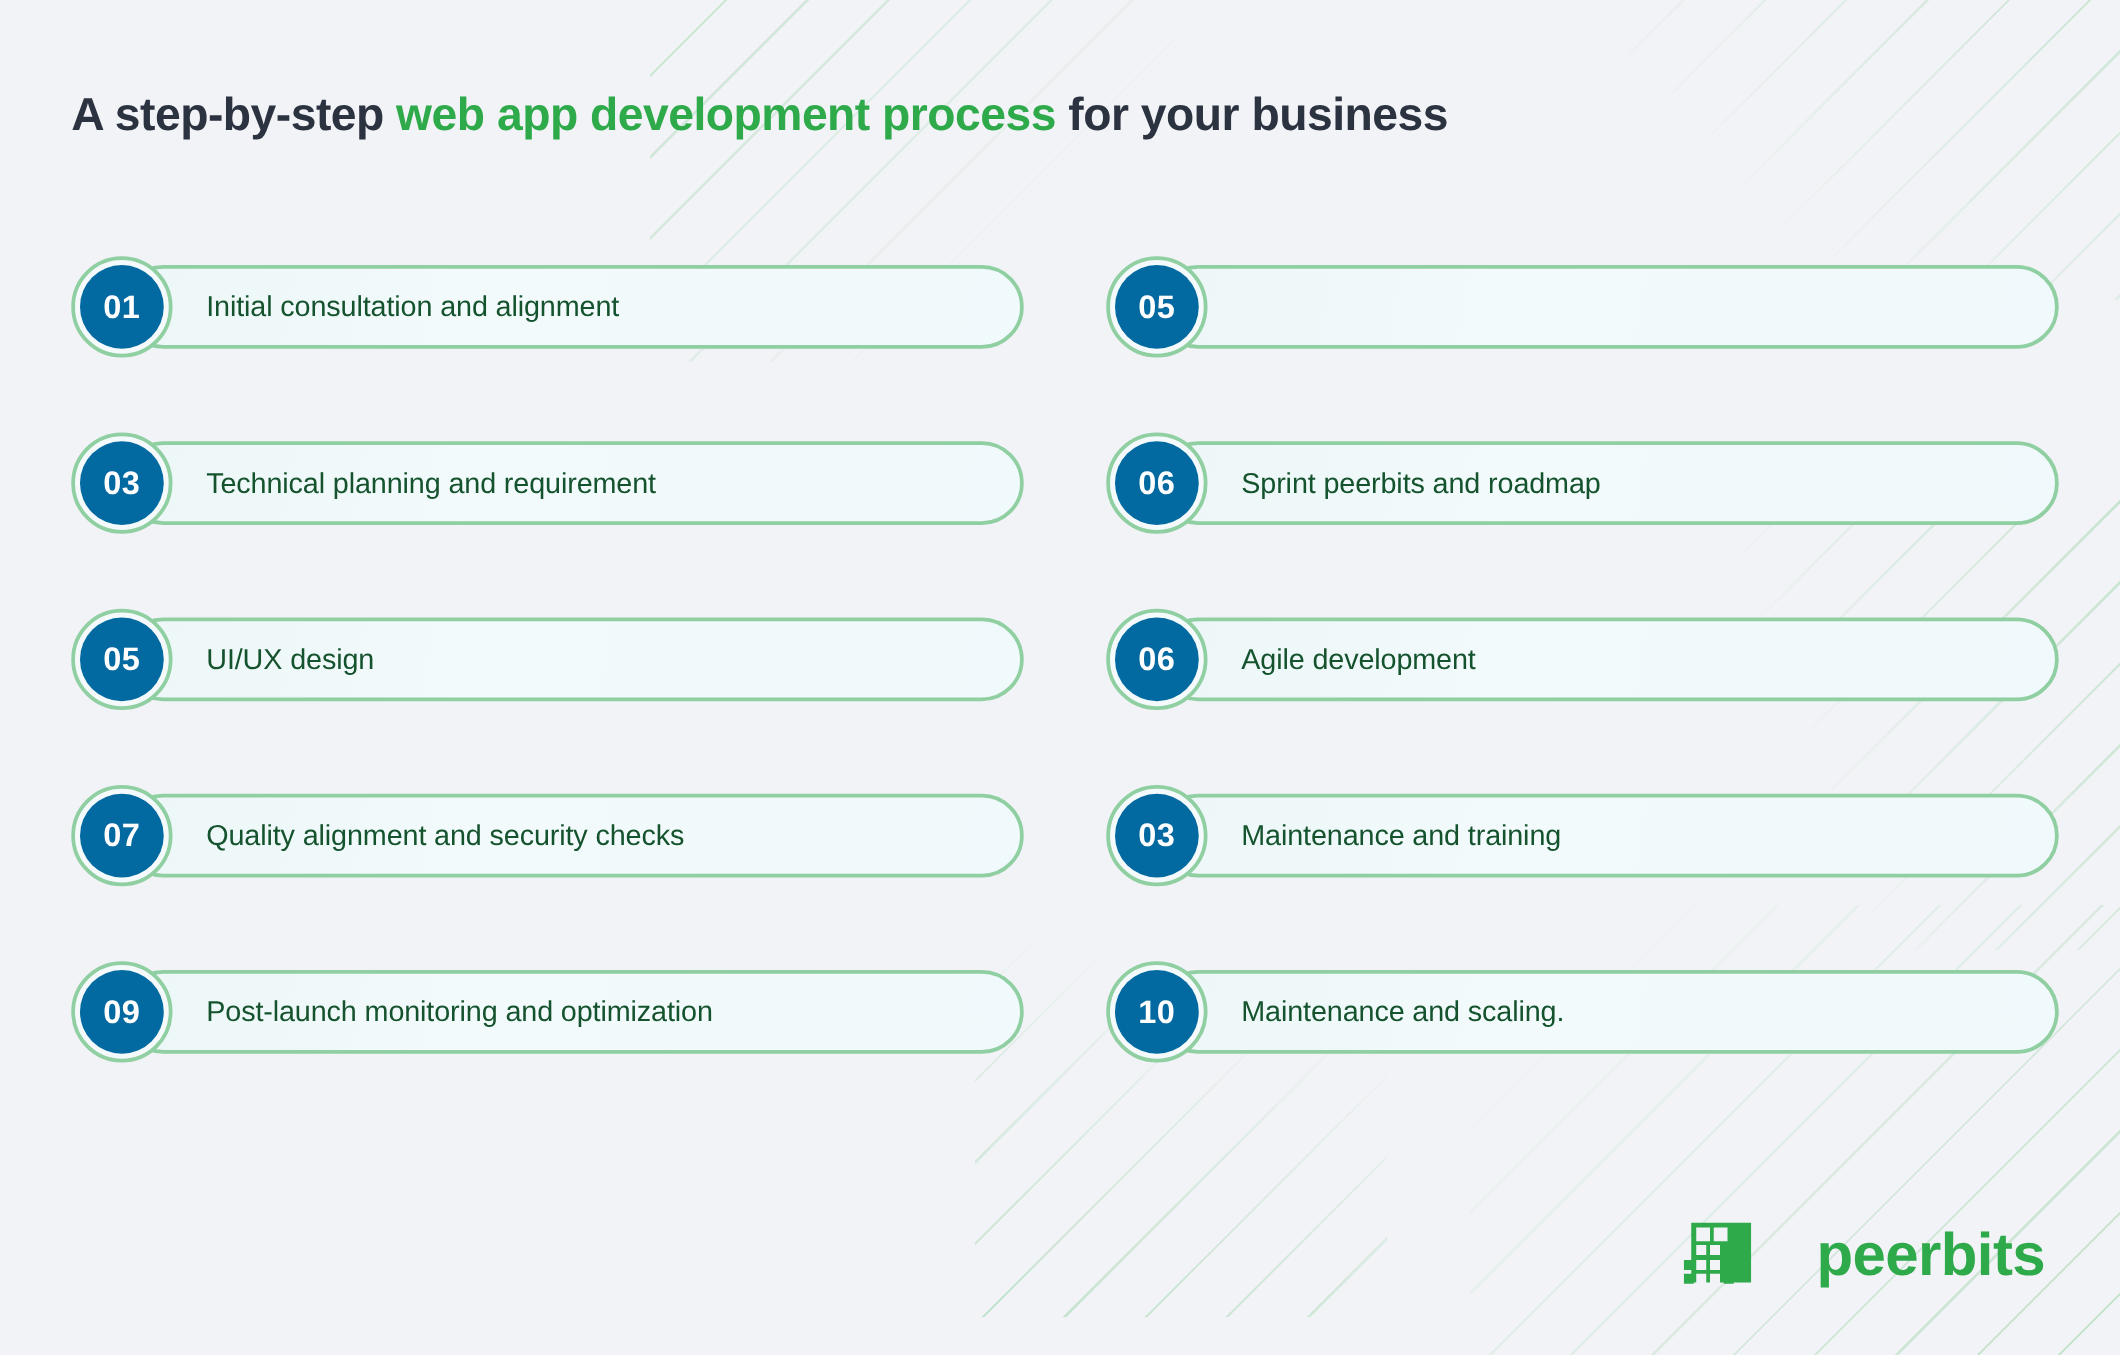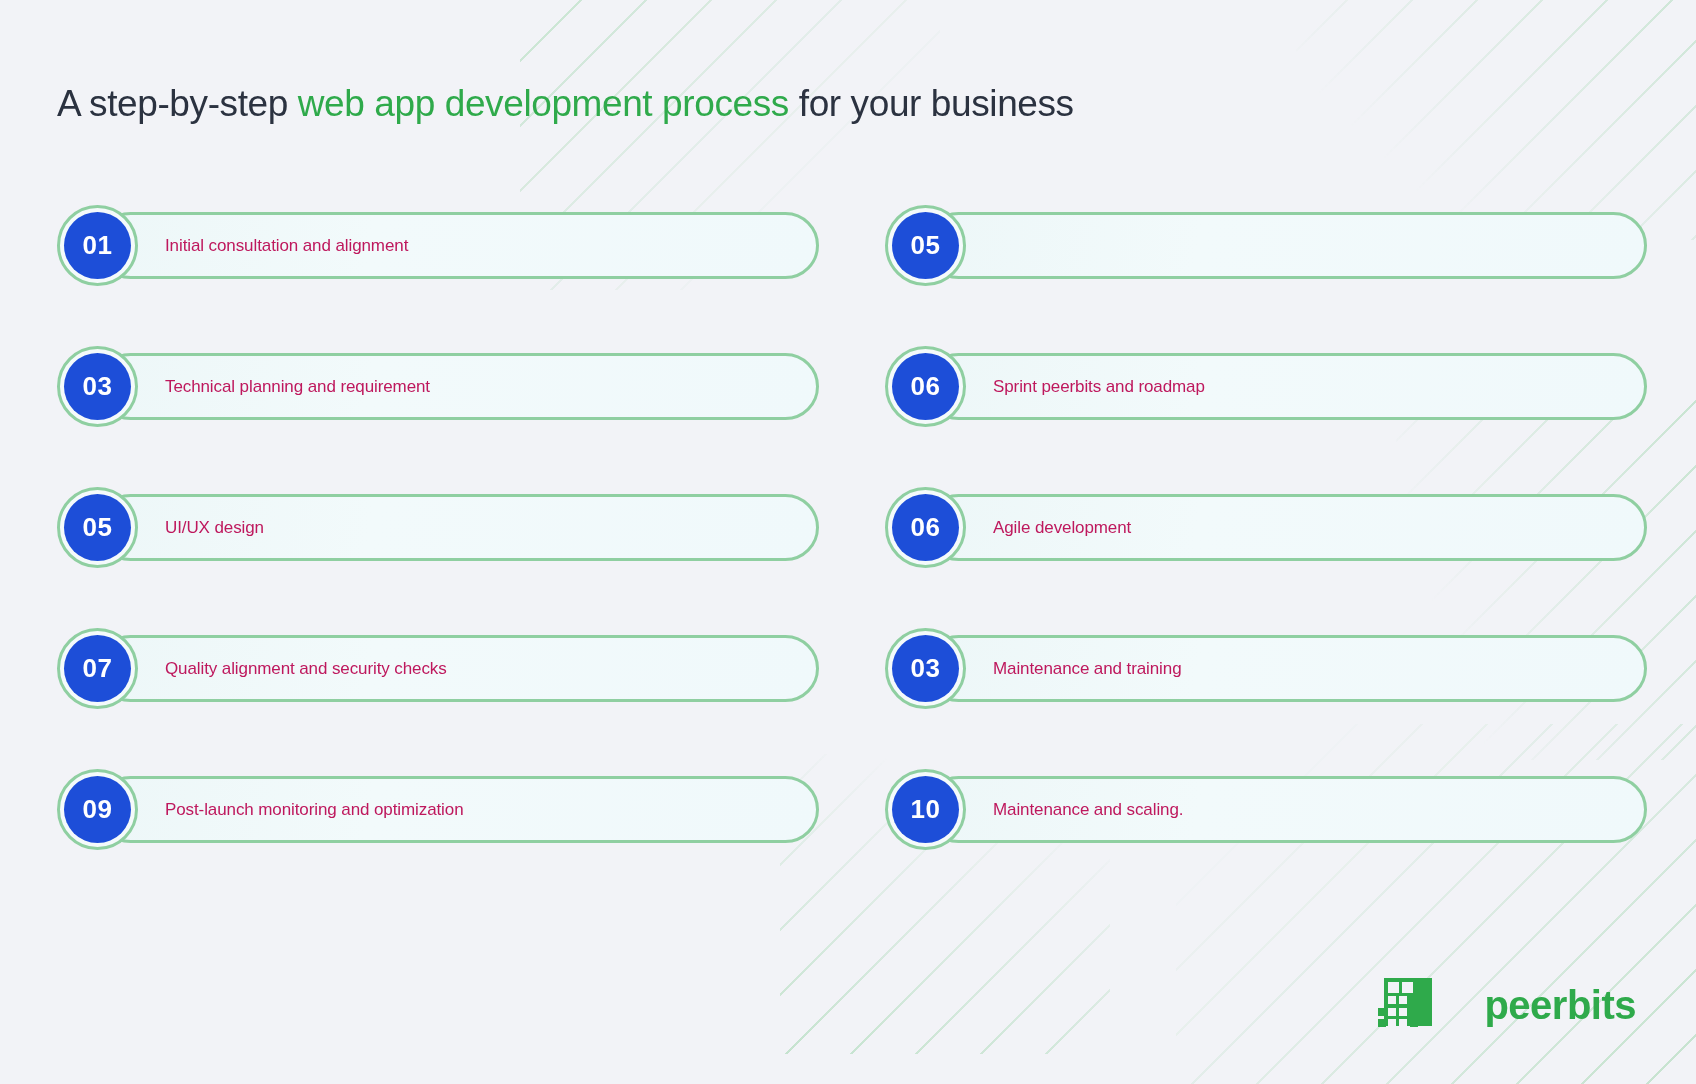--- a/index.html
+++ b/index.html
@@ -49,24 +49,24 @@
   }
   .stripes-midleft {
     bottom: 30px; left: 780px; width: 330px; height: 300px;
     -webkit-mask-image: linear-gradient(20deg, rgba(0,0,0,1) 0%, rgba(0,0,0,0) 80%);
     mask-image: linear-gradient(20deg, rgba(0,0,0,1) 0%, rgba(0,0,0,0) 80%);
   }
 
   
   .heading {
     position: absolute;
-    top: 58px;
+    top: 46px;
     left: 57px;
     font-size: 37px;
-    font-weight: normal;
+    font-weight: bold;
     color: #2b3240;
     letter-spacing: -0.4px;
     white-space: nowrap;
   }
   .heading .hl { color: #2faa4b; }
 
   
   .steps {
     position: absolute;
     top: 205px;
@@ -112,61 +112,61 @@
   }
 
   
   .step-badge {
     position: absolute;
     left: 7px;
     top: 7px;
     width: 67px;
     height: 67px;
     border-radius: 50%;
-    background: #1d4ed8;
+    background: #0369a1;
     color: #ffffff;
     display: flex;
     align-items: center;
     justify-content: center;
     font-size: 26px;
     font-weight: bold;
     letter-spacing: 0.5px;
     z-index: 4;
   }
 
   .step-label {
     position: absolute;
     left: 108px;
     top: 0;
     height: 81px;
     display: flex;
     align-items: center;
-    font-size: 17px;
-    color: #be185d;
+    font-size: 23px;
+    color: #14532d;
     letter-spacing: -0.1px;
     white-space: nowrap;
     z-index: 5;
   }
 
   
   .logo {
     position: absolute;
     right: 60px;
     bottom: 52px;
     display: flex;
     align-items: center;
     gap: 16px;
   }
   .logo-mark {
     width: 54px;
     height: 54px;
     display: block;
   }
   .logo-text {
-    font-size: 40px;
+    font-size: 48px;
     font-weight: bold;
     color: #2faa4b;
     letter-spacing: -0.5px;
     line-height: 1;
     margin-left: 36px;
   }
 </style>
 </head>
 <body>
 

